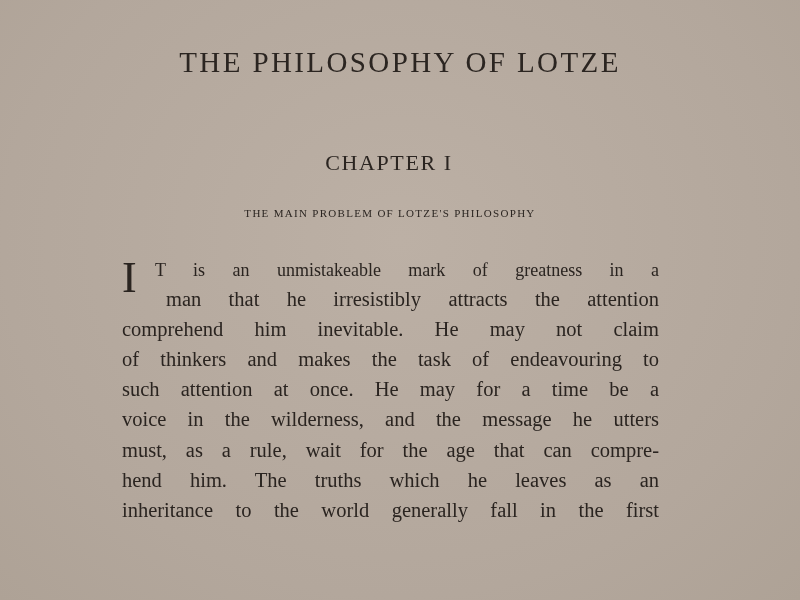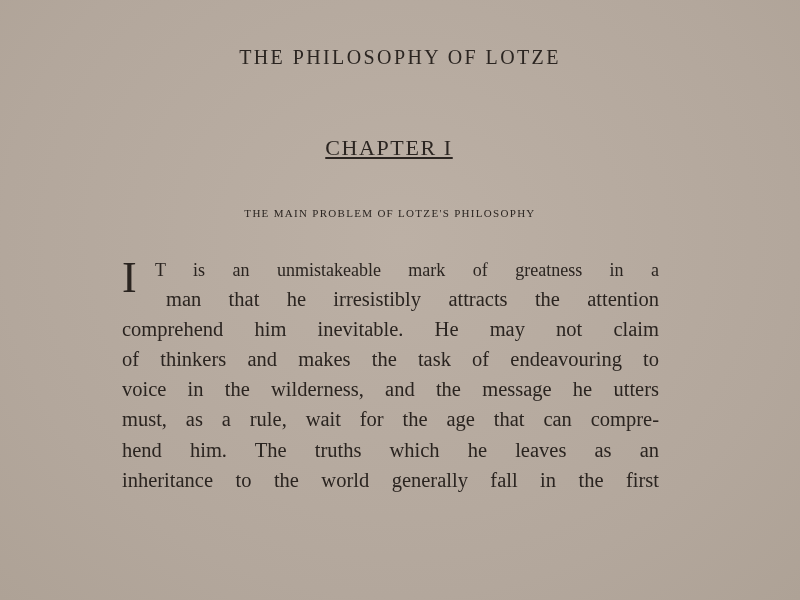--- a/index.html
+++ b/index.html
@@ -19,33 +19,32 @@
     .page {
       position: absolute;
       left: 0; top: 0;
       width: 800px; height: 600px;
     }
     .running-head {
       position: absolute;
       top: 46px;
       left: 0; width: 800px;
       text-align: center;
-      font-size: 20px;
+      font-size: 29px;
       letter-spacing: 2.4px;
       color: #2b2521;
     }
     .chapter {
       position: absolute;
-      top: 135px;
+      top: 150px;
       left: 0; width: 778px;
       text-align: center;
       font-size: 22px;
       letter-spacing: 1.6px;
       color: #2b2521;
-      text-decoration: underline;
     }
     .subtitle {
       position: absolute;
       top: 207px;
       left: 0; width: 780px;
       text-align: center;
       font-size: 11px;
       letter-spacing: 1.3px;
       color: #2b2521;
     }
@@ -95,18 +94,19 @@
   <div class="subtitle">THE MAIN PROBLEM OF LOTZE'S PHILOSOPHY</div>
 
   <div class="body-text">
     <span class="line first-line">
       <span class="drop-cap">I</span>
       <span class="cap-rest">T is an unmistakeable mark of greatness in a</span>
     </span>
     <span class="line indented">man that he irresistibly attracts the attention</span>
     <span class="line">comprehend him inevitable. He may not claim</span>
     <span class="line">of thinkers and makes the task of endeavouring to</span>
+    <span class="line">such attention at once. He may for a time be a</span>
     <span class="line">voice in the wilderness, and the message he utters</span>
     <span class="line">must, as a rule, wait for the age that can compre-</span>
     <span class="line">hend him. The truths which he leaves as an</span>
     <span class="line">inheritance to the world generally fall in the first</span>
   </div>
 </div>
 
 </body></html>

